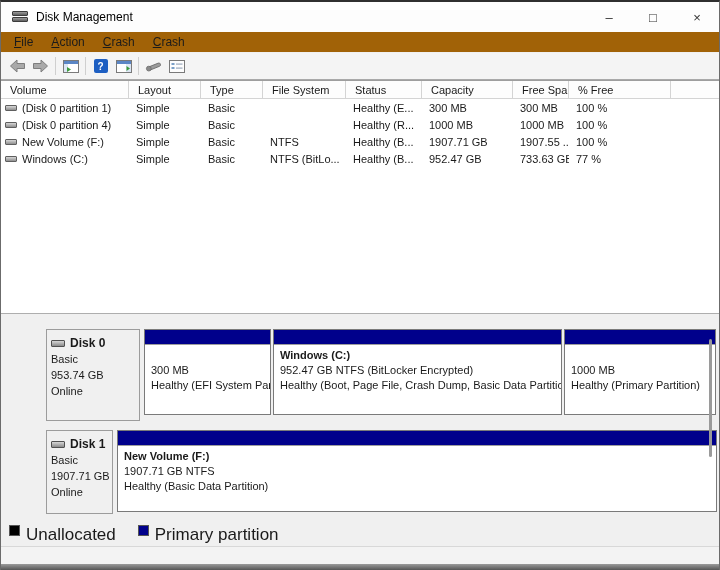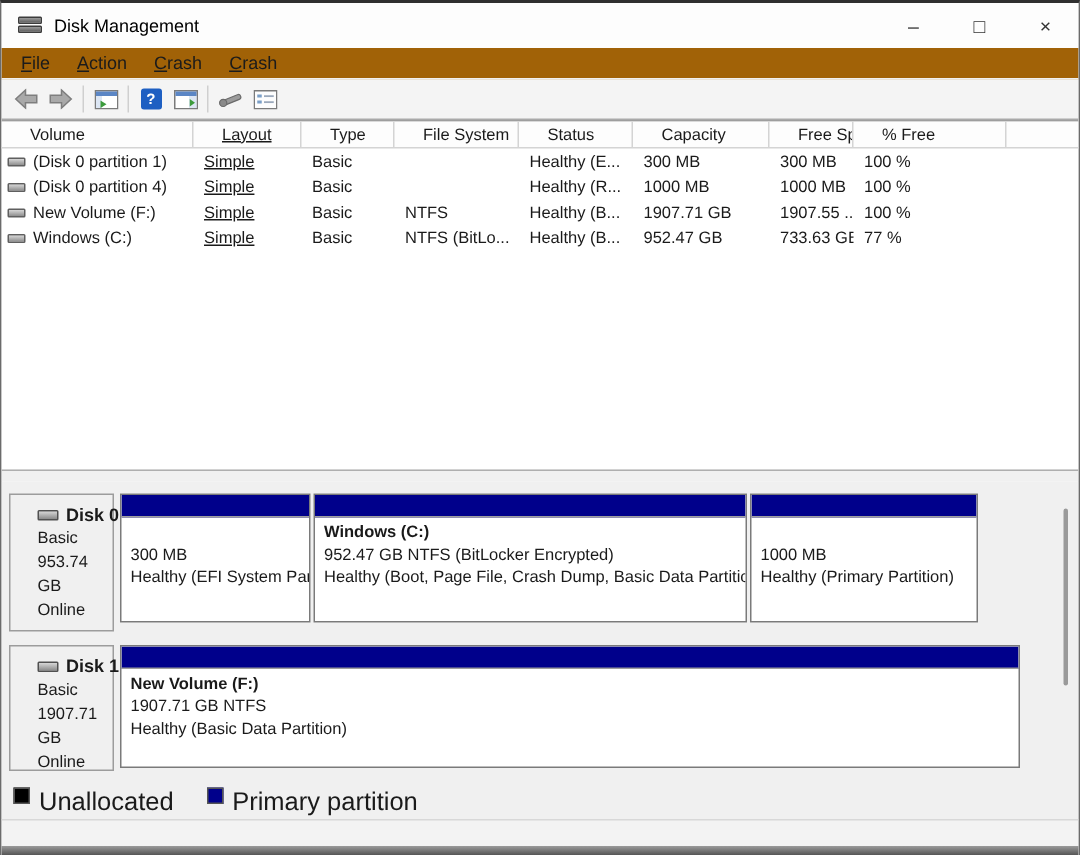--- a/index.html
+++ b/index.html
@@ -28,37 +28,37 @@
 
   
   .toolbar{ height:27px; background:#f4f4f4; border-bottom:1px solid #a9a9a9; display:flex; align-items:center; padding-left:5px; flex:0 0 auto; }
   .tool-btn{ width:23px; height:22px; display:flex; align-items:center; justify-content:center; }
   .tool-sep{ width:1px; height:18px; background:#cfcfcf; margin:0 3px; }
   .help-box{ width:14px; height:14px; background:#1e5fc2; border-radius:2px; color:#fff; font-size:10px; font-weight:bold; display:flex; align-items:center; justify-content:center; }
 
   
   .listpane{ height:233px; background:#fff; border-top:1px solid #9e9e9e; flex:0 0 auto; font-size:11px; color:#1a1a1a; overflow:hidden; }
   .vheader{ display:flex; height:18px; background:#fdfdfd; border-bottom:1px solid #d4d4d4; align-items:center; }
-  .hcell{ height:100%; display:flex; align-items:center; padding-left:19px; border-right:1px solid #d4d4d4; white-space:nowrap; overflow:hidden; }
+  .hcell{ height:100%; display:flex; align-items:center; padding-left:9px; border-right:1px solid #d4d4d4; white-space:nowrap; overflow:hidden; }
   .vrow{ display:flex; height:17px; align-items:center; }
   .cell{ padding-left:7px; white-space:nowrap; overflow:hidden; }
-  .w-volume{ width:128px; } .w-layout{ width:72px;text-decoration:underline; } .w-type{ width:62px; } .w-fs{ width:83px; }
+  .w-volume{ width:128px; } .w-layout{ width:72px; } .w-type{ width:62px; } .w-fs{ width:83px; }
   .w-status{ width:76px; } .w-cap{ width:91px; } .w-free{ width:56px; } .w-pct{ width:102px; } .w-fill{ flex:1; border-right:none; }
   .vol-cell{ display:flex; align-items:center; padding-left:4px; }
   .vol-icon{ width:12px; height:6px; background:linear-gradient(#d6d6d6,#8f8f8f); border:1px solid #5f5f5f; border-radius:1px; margin-right:5px; flex:0 0 auto; }
 
   
   .splitter{ height:8px; background:#f0f0f0; border-top:1px solid #aeaeae; flex:0 0 auto; }
 
   
   .graphpane{ height:203px; background:#f0f0f0; position:relative; flex:0 0 auto; overflow:hidden; }
   .disk-row{ display:flex; margin-left:5px; }
   .disk-row.first{ margin-top:8px; }
   .disk-row.second{ margin-top:9px; }
-  .disk-info{ width:70px; background:#f0f0f0; border:1px solid #9c9c9c; padding:5px 2px 2px 18px; font-size:11px; color:#1a1a1a; line-height:16px; }
+  .disk-info{ width:94px; background:#f0f0f0; border:1px solid #9c9c9c; padding:5px 2px 2px 4px; font-size:11px; color:#1a1a1a; line-height:16px;margin-left:40px; }
   .disk-title{ font-size:12px; font-weight:bold; display:flex; align-items:center; white-space:nowrap; }
   .disk-icon{ width:14px; height:7px; background:linear-gradient(#d6d6d6,#8a8a8a); border:1px solid #505050; border-radius:1px; margin-right:5px; flex:0 0 auto; }
   .disk-graph{ display:flex; margin-left:4px; align-items:flex-start; }
   .partition{ background:#fff; border:1px solid #7a7a7a; margin-right:2px; overflow:hidden; }
   .band{ height:15px; background:#00008B; border-bottom:1px solid #9e9e9e; }
   .part-body{ padding:3px 0 0 6px; font-size:11px; color:#1a1a1a; line-height:15px; }
   .part-line{ height:15px; white-space:nowrap; overflow:hidden; }
   .part-line.title{ font-weight:bold; }
   .d0{ height:92px; } .d0g{ height:86px; }
   .p-efi{ width:127px; } .p-win{ width:289px; } .p-rec{ width:152px; }

